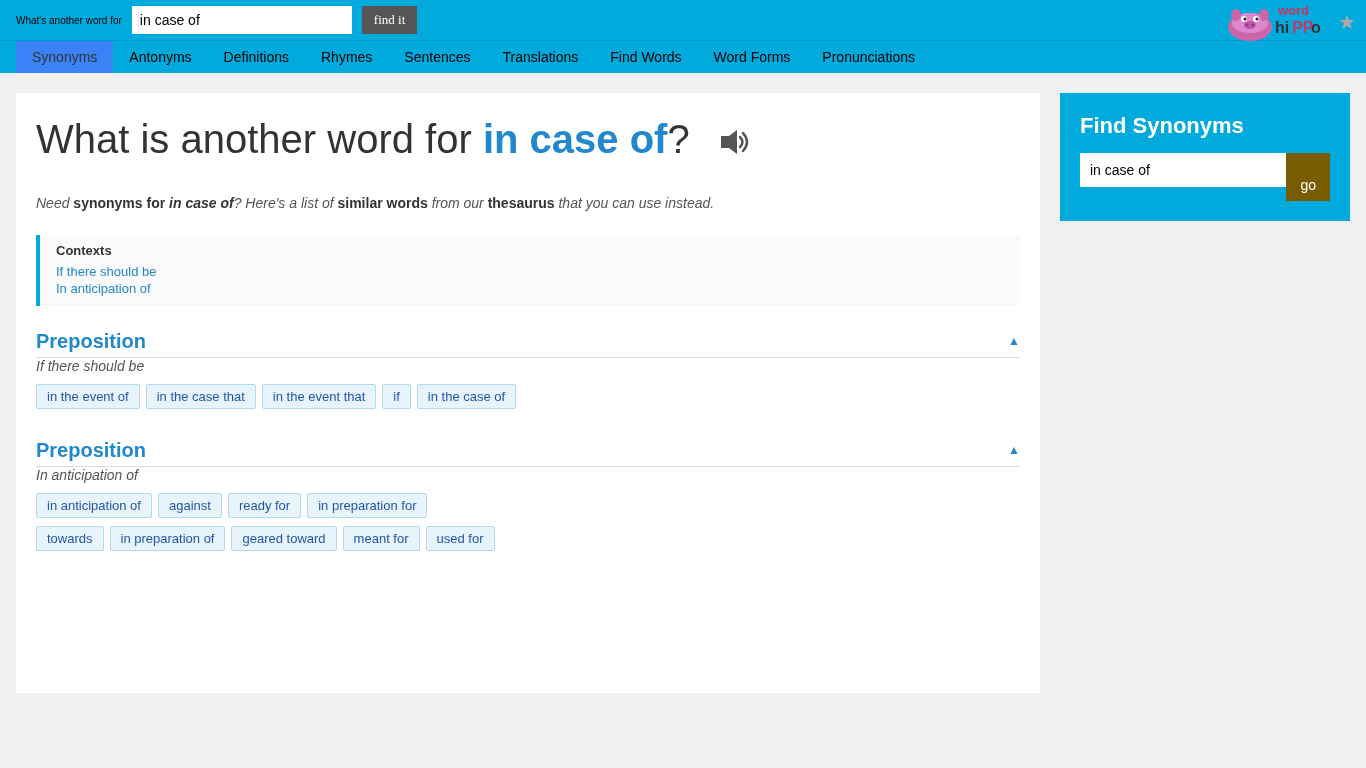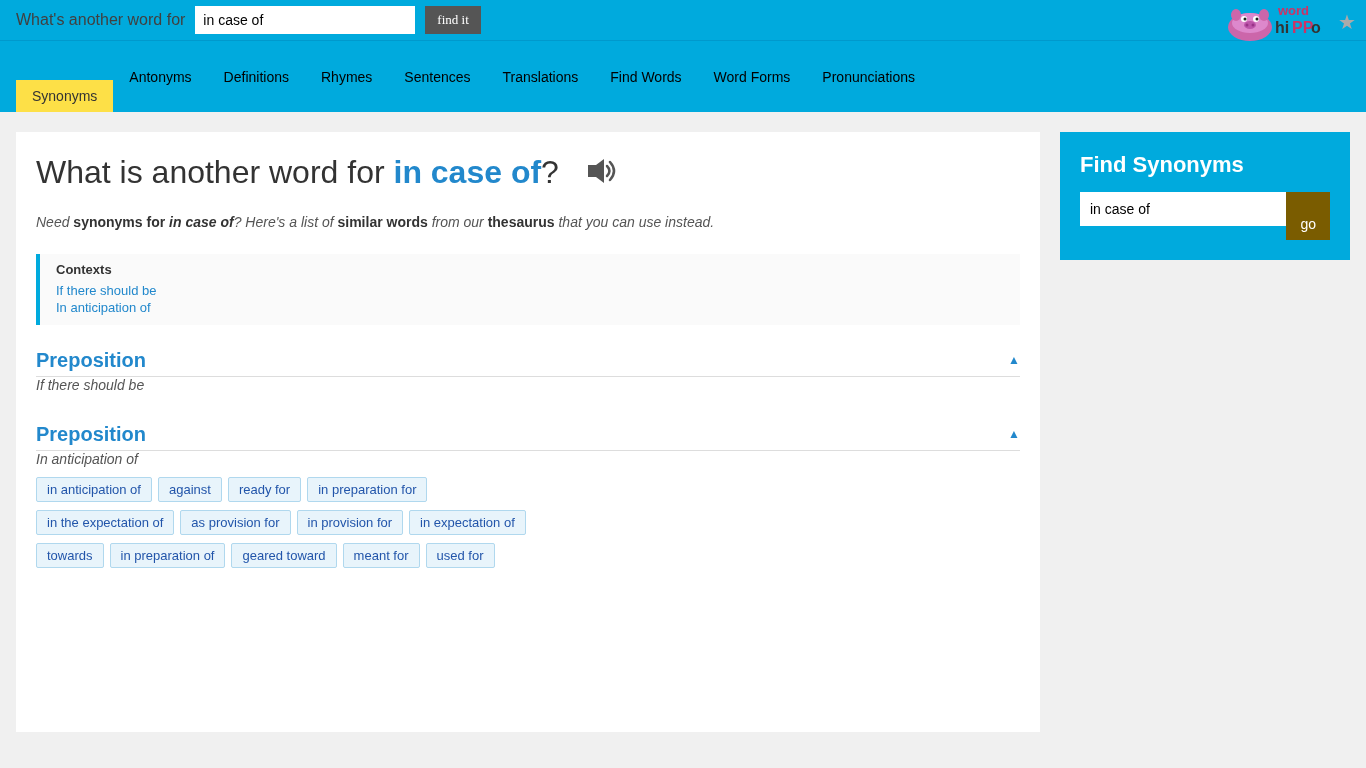--- a/index.html
+++ b/index.html
@@ -8,22 +8,22 @@
     
     #header {
       background: #00aadd;
       padding: 8px 16px;
       display: flex;
       align-items: center;
       gap: 10px;
       height: 40px;
     }
     #header-label {
-      color: #404040;
-      font-size: 16px;
+      color: #000000;
+      font-size: 10px;
       white-space: nowrap;
     }
     #search-input {
       width: 220px;
       padding: 4px 8px;
       border: none;
       font-size: 14px;
       height: 28px;
     }
     #find-it-btn {
@@ -47,47 +47,46 @@
     .nav-item {
       padding: 8px 16px;
       font-size: 14px;
       color: #000000;
       cursor: pointer;
       text-decoration: none;
       border: none;
       background: transparent;
     }
     .nav-item.active {
-      background: #fde047;
+      background: #3b82f6;
       color: #333;
-      margin-top: 39px;
     }
 
     
     #main {
       display: flex;
       max-width: 1366px;
       padding: 20px 16px;
       gap: 20px;
     }
 
     #content {
       flex: 1;
       background: #fff;
       padding: 20px;
       min-height: 600px;
     }
 
     
     #page-title {
-      font-size: 32px;
+      font-size: 40px;
       color: #333;
       font-weight: normal;
       line-height: 1.3;
-      margin-bottom: 16px;
+      margin-bottom: 24px;
     }
     #page-title .keyword {
       color: #2288cc;
       font-weight: bold;
     }
 
     #sound-icon {
       display: inline-block;
       margin-left: 16px;
       cursor: pointer;
@@ -311,41 +310,42 @@
       <a class="context-link">If there should be</a>
       <a class="context-link">In anticipation of</a>
     </div>
 
     <div class="section">
       <div class="section-header">
         <span class="section-title">Preposition</span>
         <button class="collapse-btn">▲</button>
       </div>
       <p class="section-subtitle">If there should be</p>
+      <div class="tags">
+        <a class="tag">in the event of</a>
+        <a class="tag">in the case that</a>
+        <a class="tag">in the event that</a>
+        <a class="tag">if</a>
+        <a class="tag">in the case of</a>
+      </div>
     </div>
 
     <div class="section">
       <div class="section-header">
         <span class="section-title">Preposition</span>
         <button class="collapse-btn">▲</button>
       </div>
       <p class="section-subtitle">In anticipation of</p>
       <div class="tags">
         <a class="tag">in anticipation of</a>
         <a class="tag">against</a>
         <a class="tag">ready for</a>
         <a class="tag">in preparation for</a>
       </div>
       <div class="tags">
-        <a class="tag">in the expectation of</a>
-        <a class="tag">as provision for</a>
-        <a class="tag">in provision for</a>
-        <a class="tag">in expectation of</a>
-      </div>
-      <div class="tags">
         <a class="tag">towards</a>
         <a class="tag">in preparation of</a>
         <a class="tag">geared toward</a>
         <a class="tag">meant for</a>
         <a class="tag">used for</a>
       </div>
     </div>
 
   </div>
 

